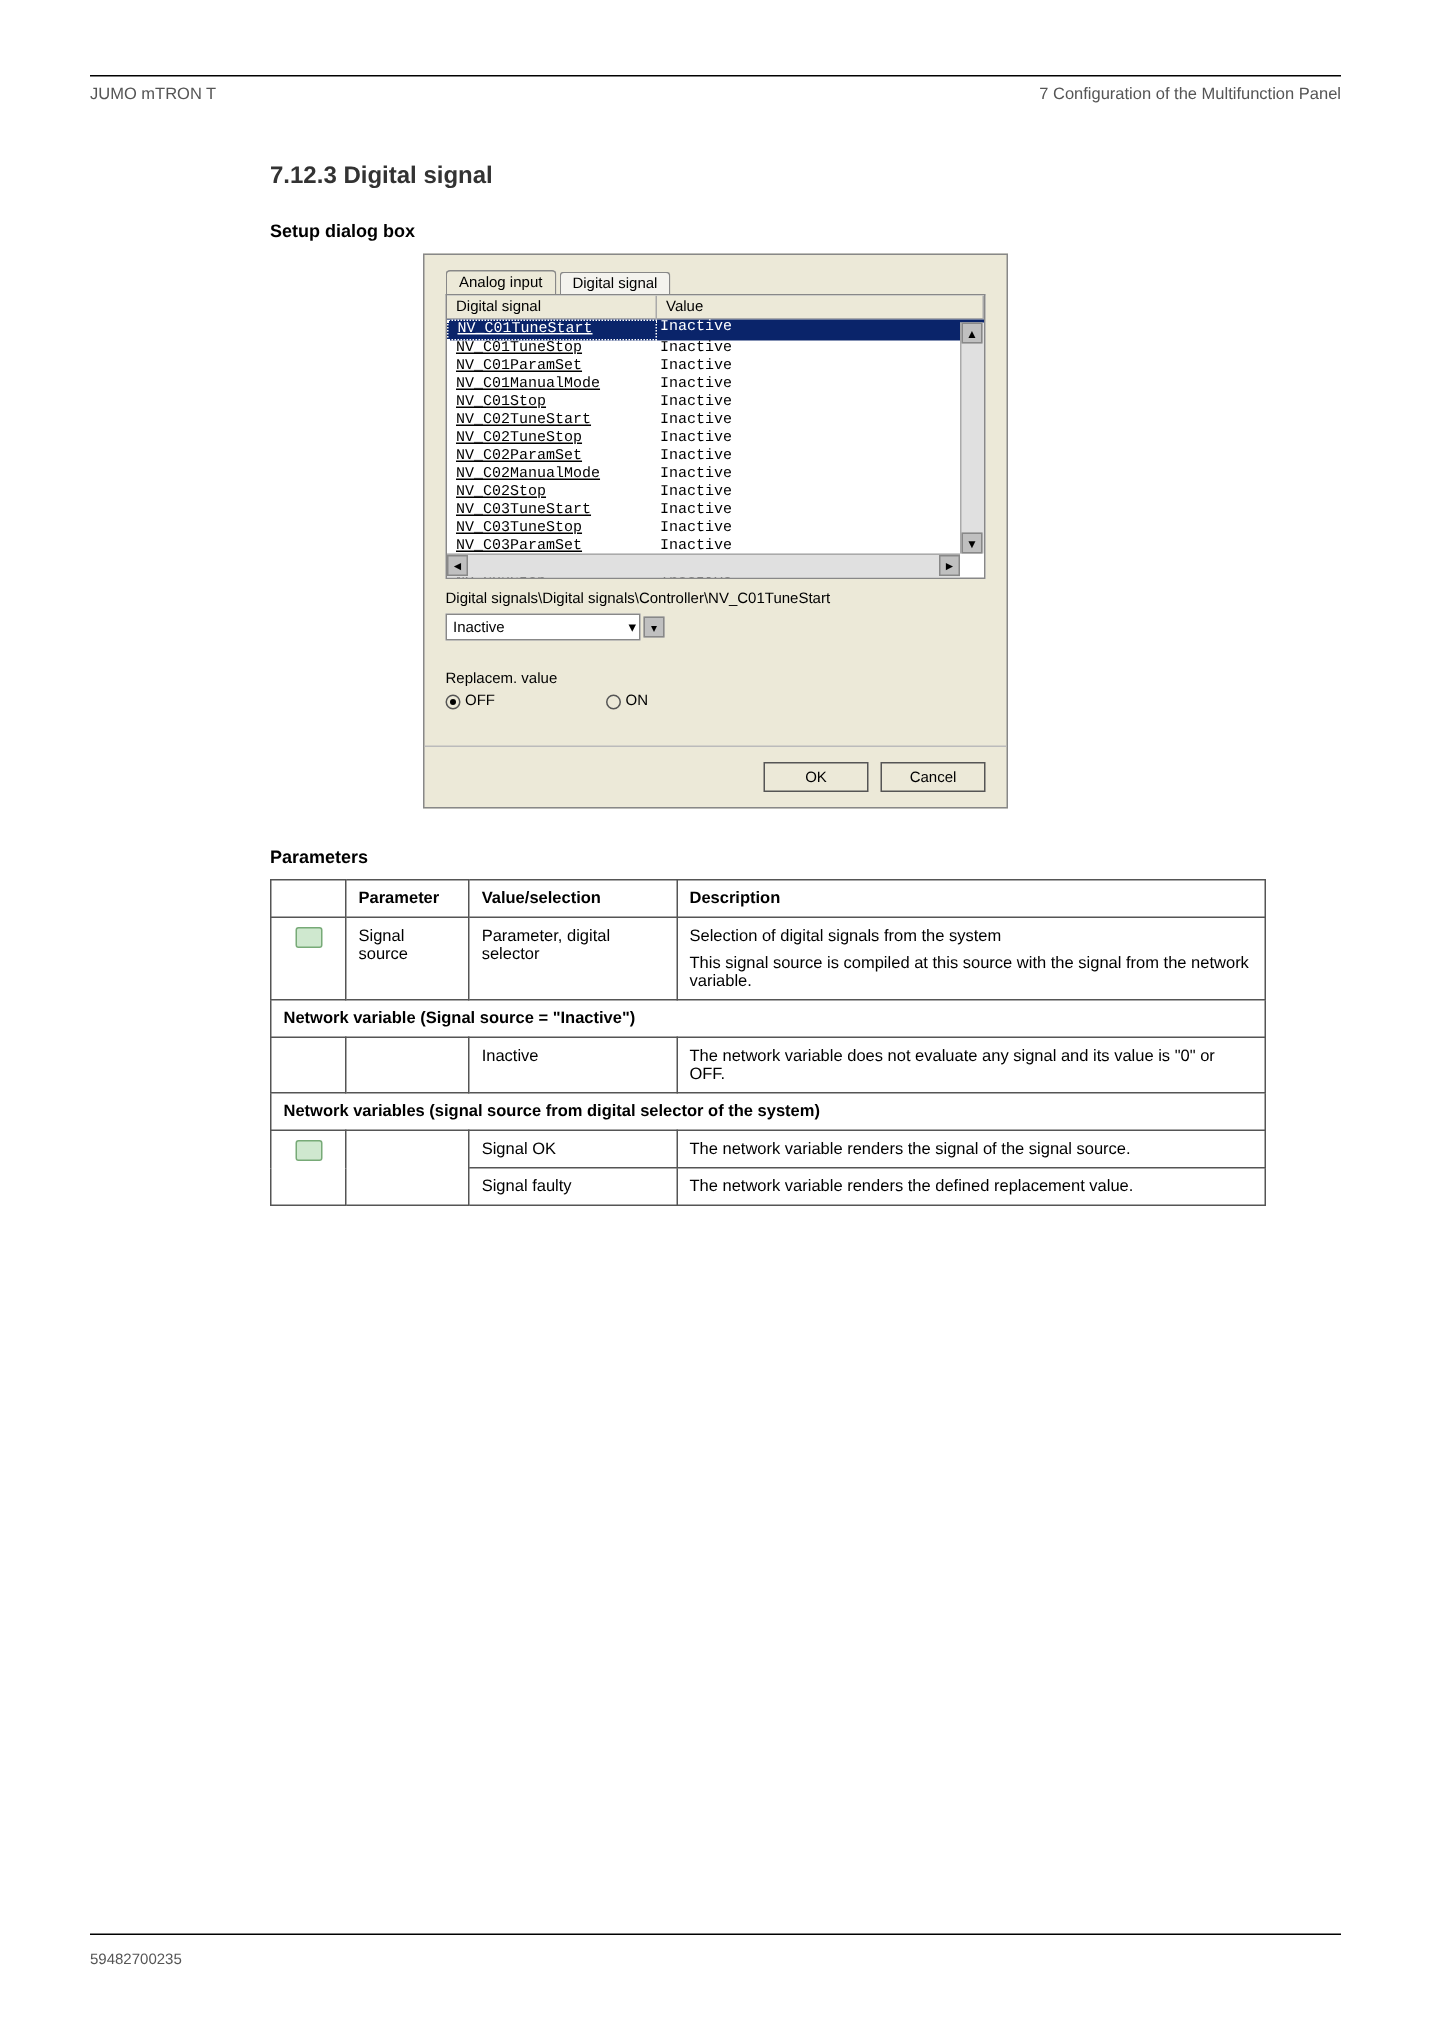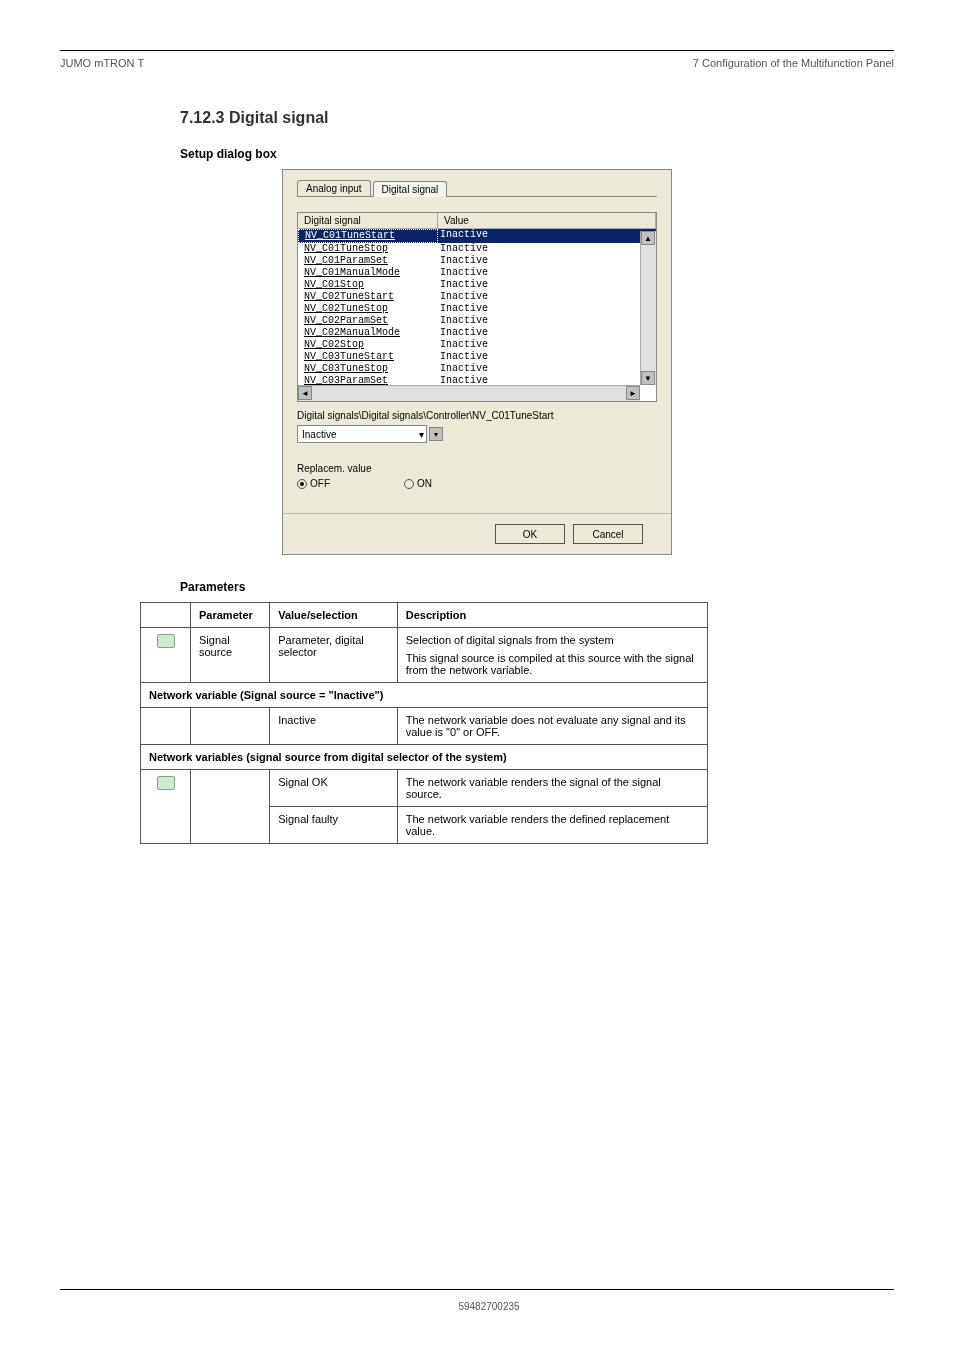--- a/index.html
+++ b/index.html
@@ -53,21 +53,21 @@
     align-items: center;
   }
   .close-x {
     background: #c0c0c0;
     border: 1px solid #555;
     width: 15px; height: 14px;
     display: flex; align-items: center; justify-content: center;
     color: #000; font-weight: bold; font-size: 9px;
   }
   .dialog-body { padding: 10px 14px 14px 14px; }
-  .tabs { display: flex; border-bottom: 1px solid #888; margin-bottom: 16px; }
+  .tabs { display: flex; border-bottom: 1px solid #888; margin-bottom: 0; }
   .tab {
     border: 1px solid #888;
     border-bottom: none;
     padding: 2px 8px;
     margin-right: 2px;
     background: #ece9d8;
     border-radius: 3px 3px 0 0;
     font-size: 10px;
   }
   .tab.active { background: #f4f3ee; position: relative; top: 1px; }
@@ -106,28 +106,28 @@
   .sbtn { width:14px; height:14px; background:#c0c0c0; border:1px solid #888; font-size:8px; display:flex; align-items:center; justify-content:center; }
   .breadcrumb { margin-top: 8px; font-size: 10px; }
   .combo-row { display: flex; align-items: center; margin-top: 4px; }
   .combo { border: 1px solid #888; background: #fff; width: 130px; height: 18px; display:flex; align-items:center; justify-content:space-between; padding: 0 2px 0 4px; font-size:10px; }
   .combo-arrow { width:14px; height:14px; background:#c0c0c0; border:1px solid #888; margin-left:2px; display:flex;align-items:center;justify-content:center;font-size:8px; }
   .replacem { margin-top: 20px; font-size: 10px; }
   .radio-row { display:flex; gap: 74px; margin-top: 4px; font-size:10px; }
   .radio-item { display:flex; align-items:center; gap:3px; }
   .radiodot { width:10px;height:10px;border:1px solid #555;border-radius:50%; display:flex;align-items:center;justify-content:center;}
   .radiodot .inner{width:4px;height:4px;background:#000;border-radius:50%;}
-  .dlg-buttons { display:flex; justify-content:flex-end; gap:8px; padding: 10px 28px; border-top:1px solid #bbb; margin-top:10px;}
+  .dlg-buttons { display:flex; justify-content:flex-end; gap:8px; padding: 10px 14px; border-top:1px solid #bbb; margin-top:10px;}
   .dlg-btn { width:70px; height:20px; background:#ece9d8; border:1px solid #555; font-size:10px; display:flex;align-items:center;justify-content:center;}
 
   
   .param-table {
     border-collapse: collapse;
-    width: 568px;
-    margin: 0 0 20px 80px;
+    width: 664px;
+    margin: 0 0 20px 120px;
     font-size: 11px;
   }
   .param-table td, .param-table th {
     border: 1px solid #555;
     padding: 6px 8px;
     vertical-align: top;
   }
   .param-table th { font-weight: bold; text-align: left; background: #fff; }
   .param-table .span-row td { font-weight: bold; }
   .icon-cell { width: 50px; text-align: center; }
@@ -137,24 +137,23 @@
     border-radius: 2px;
     background: linear-gradient(to right, #cfe8cf 48%, #fff 48%, #fff 52%, #cfe8cf 52%);
     display: inline-block;
   }
   .footer-rule { border-top: 1px solid #000; position:absolute; bottom: 60px; left:60px; right:60px; }
   .footer {
     position: absolute;
     bottom: 38px;
     left: 60px; right: 60px;
     display: flex;
-    justify-content: center;
+    justify-content: flex-start;
     font-size: 10px;
     color: #555;
-    margin-left: 24px;
   }
 </style>
 </head>
 <body>
 
 <div class="header-rule"></div>
 <div class="header-block">
   <span>JUMO mTRON T</span>
   <span>7 Configuration of the Multifunction Panel</span>
 </div>

